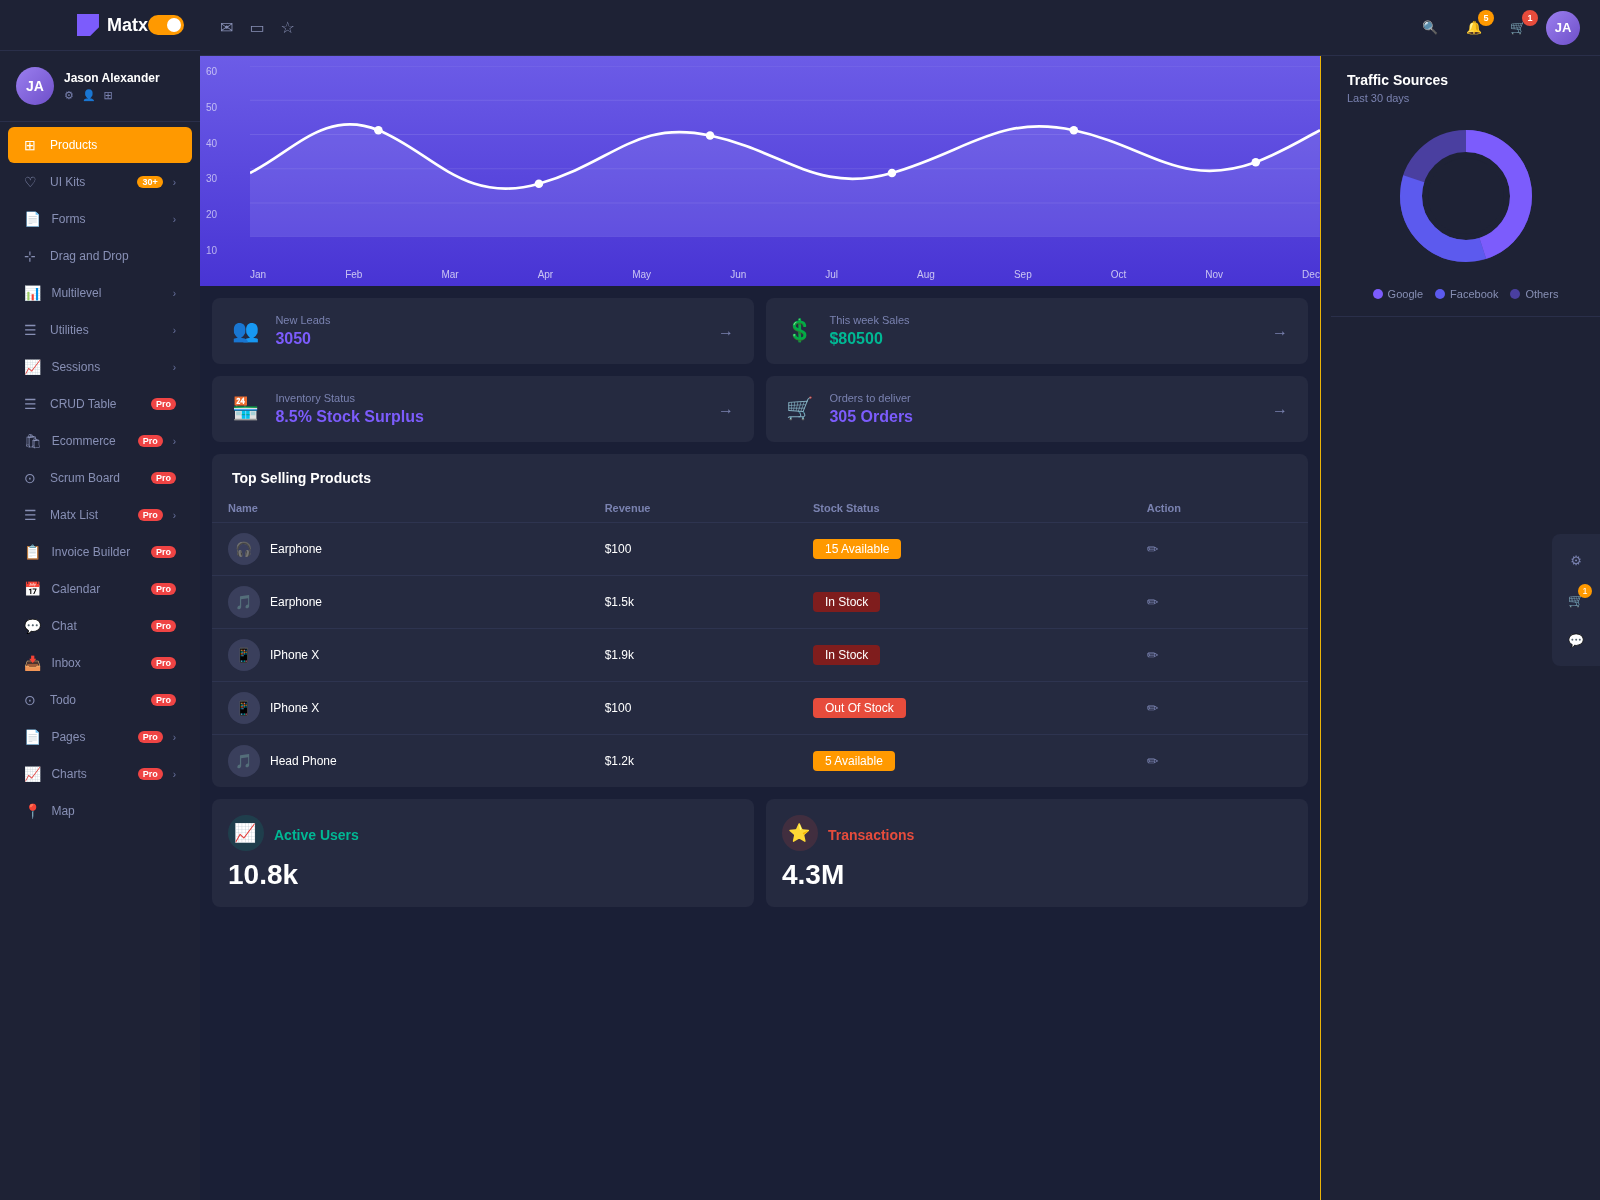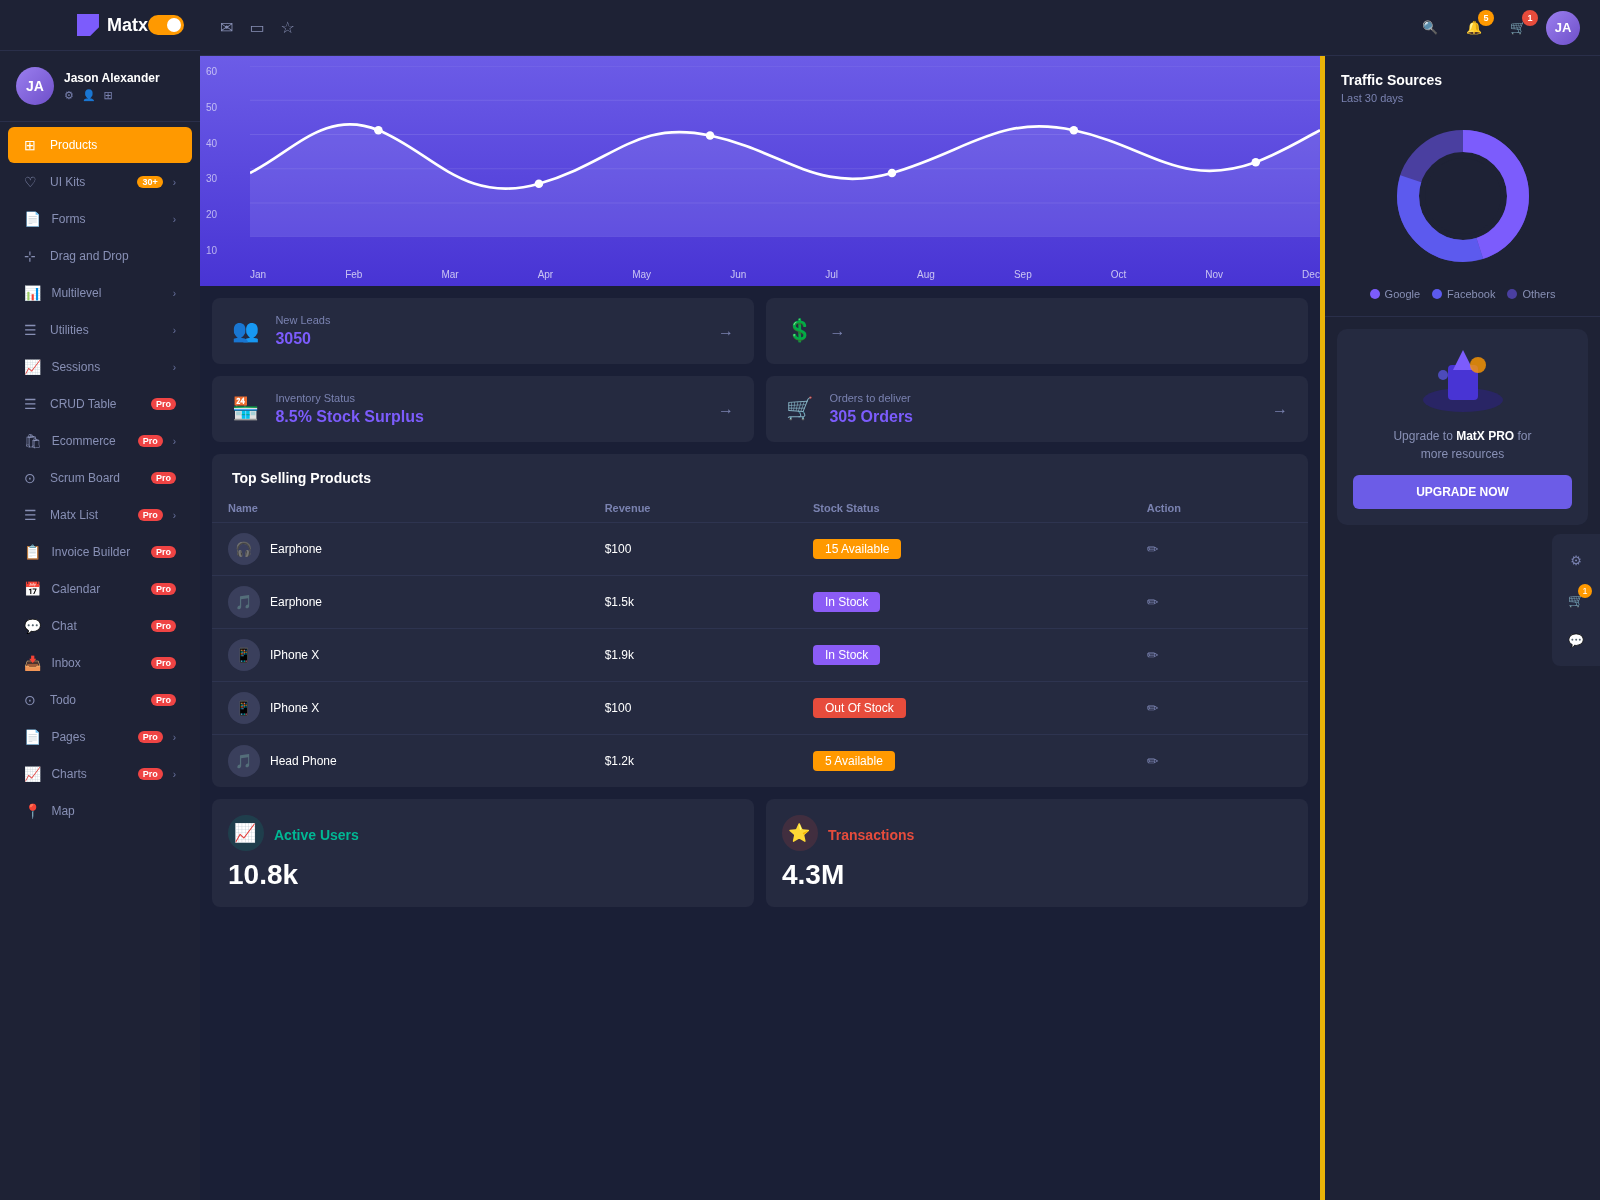--- a/index.html
+++ b/index.html
@@ -192,21 +192,21 @@
     .product-cell { display: flex; align-items: center; gap: 10px; }
     .product-avatar {
       width: 32px; height: 32px; border-radius: 50%;
       background: #3a3f5c; display: flex; align-items: center; justify-content: center;
       font-size: 14px; flex-shrink: 0;
     }
     .badge-status {
       padding: 3px 12px; border-radius: 4px; font-size: 12px; font-weight: 400;
     }
     .badge-available { background: #f90; color: #fff; }
-    .badge-instock { background: #8b5cf6; color: #fff; }
+    .badge-instock { background: #7f1d1d; color: #fff; }
     .badge-outofstock { background: #e74c3c; color: #fff; }
     .edit-icon { color: #7a82b0; font-size: 14px; cursor: pointer; }
 
     
     .bottom-cards {
       display: grid; grid-template-columns: 1fr 1fr;
       gap: 12px; padding: 0 12px 12px;
     }
     .bottom-card {
       background: #252a40; border-radius: 8px; padding: 16px;
@@ -220,23 +220,24 @@
       display: flex; align-items: center; justify-content: center;
       font-size: 16px; margin-bottom: 8px;
     }
     .bc-header { display: flex; align-items: center; gap: 10px; }
 
     
     .right-panel {
       width: 280px;
       min-width: 280px;
       background: #1e2235;
-      border-left: 5px solid #eab308;
+      border-left: 1px solid #eab308;
       display: flex; flex-direction: column;
       overflow-y: auto;
+      padding-left: 10px;
     }
     .right-panel::-webkit-scrollbar { display: none; }
 
     
     .traffic-section { padding: 16px; border-bottom: 1px solid #2a2f4a; }
     .section-title { font-size: 14px; font-weight: 600; color: #fff; margin-bottom: 4px; }
     .section-subtitle { font-size: 11px; color: #7a82b0; margin-bottom: 12px; }
     .donut-container {
       display: flex; justify-content: center; align-items: center;
       margin: 12px 0;
@@ -503,20 +504,24 @@
         <div class="stat-card">
           <span class="stat-icon">👥</span>
           <div class="stat-info">
             <div class="stat-label">New Leads</div>
             <div class="stat-value">3050</div>
           </div>
           <span class="stat-arrow">→</span>
         </div>
         <div class="stat-card">
           <span class="stat-icon">💲</span>
+          <div class="stat-info">
+            <div class="stat-label">This week Sales</div>
+            <div class="stat-value green">$80500</div>
+          </div>
           <span class="stat-arrow">→</span>
         </div>
         <div class="stat-card">
           <span class="stat-icon">🏪</span>
           <div class="stat-info">
             <div class="stat-label">Inventory Status</div>
             <div class="stat-value">8.5% Stock Surplus</div>
           </div>
           <span class="stat-arrow">→</span>
         </div>
@@ -646,35 +651,20 @@
             <div class="legend-dot" style="background:#5c5aee;"></div>
             <span>Facebook</span>
           </div>
           <div class="legend-item">
             <div class="legend-dot" style="background:#4a3fa0;"></div>
             <span>Others</span>
           </div>
         </div>
       </div>
 
-      <div class="upgrade-card">
-        <div style="display:flex;justify-content:center;margin-bottom:12px;">
-          <svg width="90" height="70" viewBox="0 0 90 70">
-            <ellipse cx="45" cy="55" rx="40" ry="12" fill="#2d1f8a" opacity="0.5"></ellipse>
-            <rect x="30" y="20" width="30" height="35" rx="4" fill="#4834d4"></rect>
-            <polygon points="45,5 35,25 55,25" fill="#7c5cfc"></polygon>
-            <circle cx="60" cy="20" r="8" fill="#f90" opacity="0.8"></circle>
-            <circle cx="25" cy="30" r="5" fill="#5c5aee" opacity="0.7"></circle>
-          </svg>
-        </div>
-        <div class="upgrade-text">
-          Upgrade to <strong>MatX PRO</strong> for<br>more resources
-        </div>
-        <button class="upgrade-btn">UPGRADE NOW</button>
-      </div>
 
 
     </div>
 
   </div>
 </div>
 
 <div class="right-floating">
   <div class="float-icon">
     <span>⚙</span>

